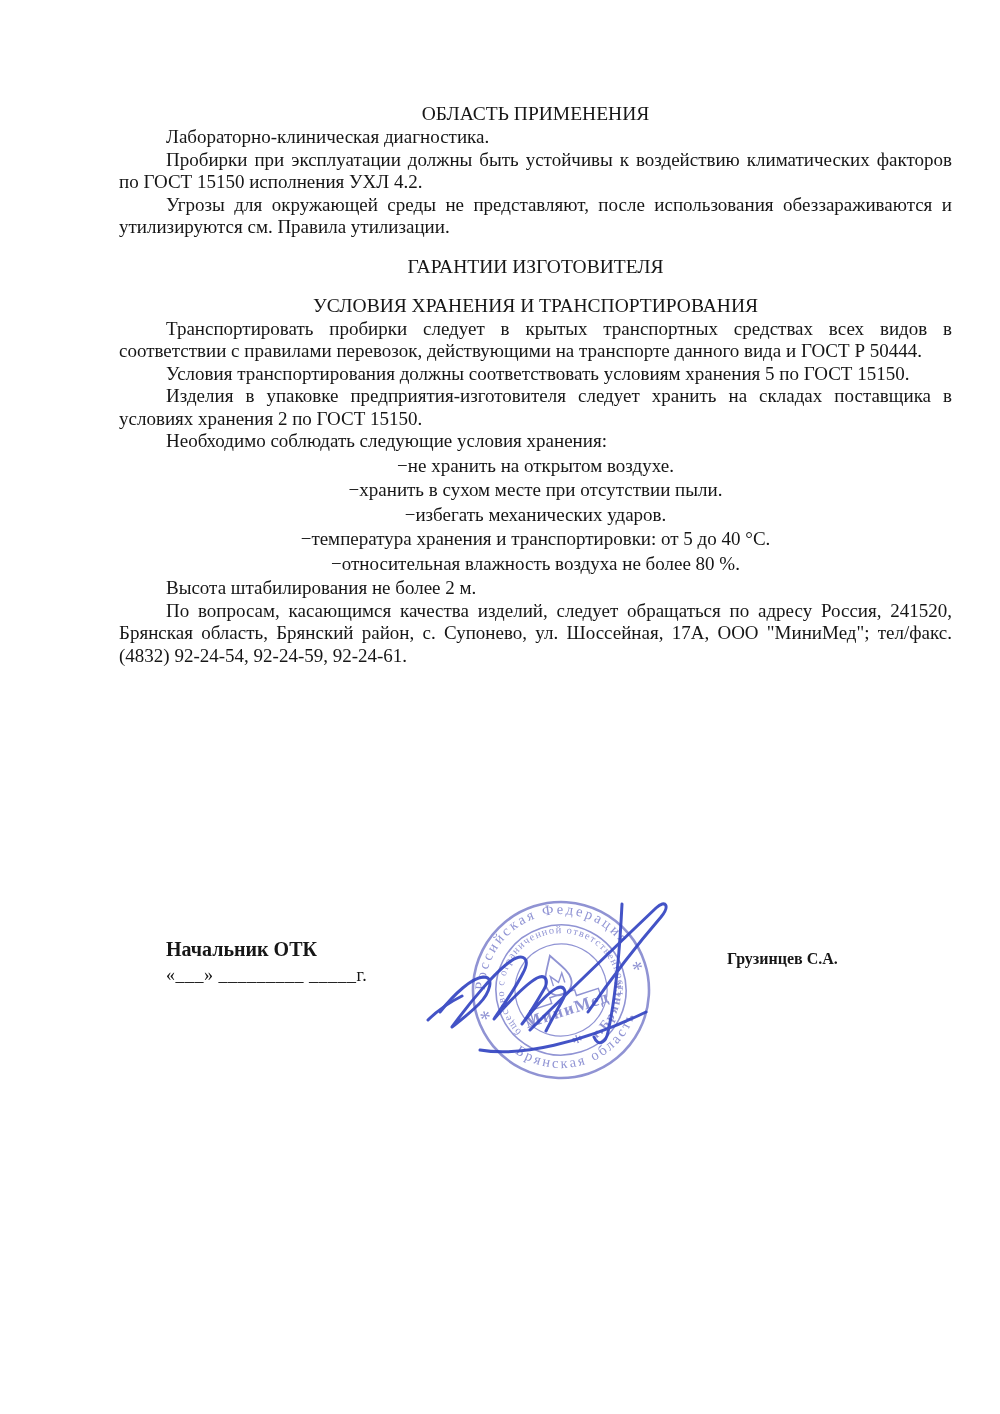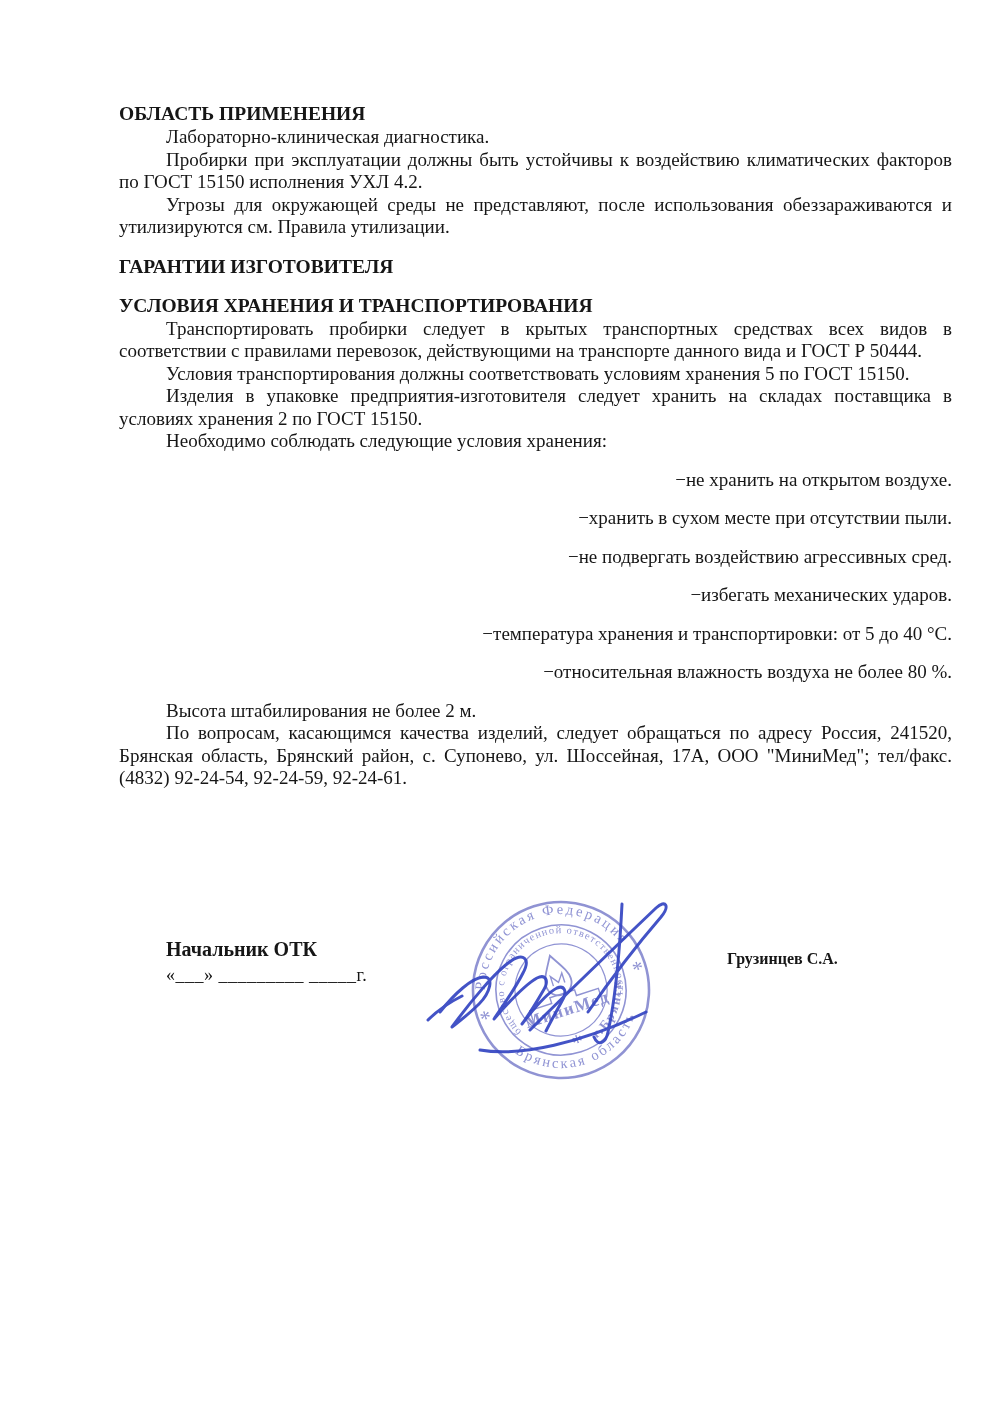--- a/index.html
+++ b/index.html
@@ -24,27 +24,27 @@
     font-size: 19px;
     line-height: 22.5px;
     text-align: justify;
   }
   .content p {
     margin: 0;
     text-indent: 47px;
   }
   .content p.dash {
     text-indent: 0;
-    text-align: right;
-    margin: 16px 0;
+    text-align: center;
+    margin: 2px 0;
   }
   .content h2 {
     font-size: 19.5px;
-    font-weight: bold;
-    text-align: left;
+    font-weight: normal;
+    text-align: center;
     text-indent: 0;
     margin: 16px 0 1px 0;
     line-height: 23px;
   }
   .sig-position {
     position: absolute;
     left: 166px;
     top: 938px;
     font-size: 20px;
     font-weight: bold;
@@ -100,21 +100,20 @@
     <h2>ГАРАНТИИ ИЗГОТОВИТЕЛЯ</h2>
 
     <h2>УСЛОВИЯ ХРАНЕНИЯ И ТРАНСПОРТИРОВАНИЯ</h2>
     <p>Транспортировать пробирки следует в крытых транспортных средствах всех видов в соответствии с правилами перевозок, действующими на транспорте данного вида и ГОСТ Р 50444.</p>
     <p>Условия транспортирования должны соответствовать условиям хранения 5 по ГОСТ 15150.</p>
     <p>Изделия в упаковке предприятия-изготовителя следует хранить на складах поставщика в условиях хранения 2 по ГОСТ 15150.</p>
     <p>Необходимо соблюдать следующие условия хранения:</p>
 
     <p class="dash">−не хранить на открытом воздухе.</p>
     <p class="dash">−хранить в сухом месте при отсутствии пыли.</p>
-    <p class="dash">−не подвергать воздействию агрессивных сред.</p>
     <p class="dash">−избегать механических ударов.</p>
     <p class="dash">−температура хранения и транспортировки: от 5 до 40 °С.</p>
     <p class="dash">−относительная влажность воздуха не более 80 %.</p>
 
     <p>Высота штабилирования не более 2 м.</p>
     <p>По вопросам, касающимся качества изделий, следует обращаться по адресу Россия, 241520, Брянская область, Брянский район, с. Супонево, ул. Шоссейная, 17А, ООО "МиниМед"; тел/факс. (4832) 92-24-54, 92-24-59, 92-24-61.</p>
   </div>
 
   <div class="sig-position">Начальник ОТК</div>
   <div class="sig-name">Грузинцев С.А.</div>

